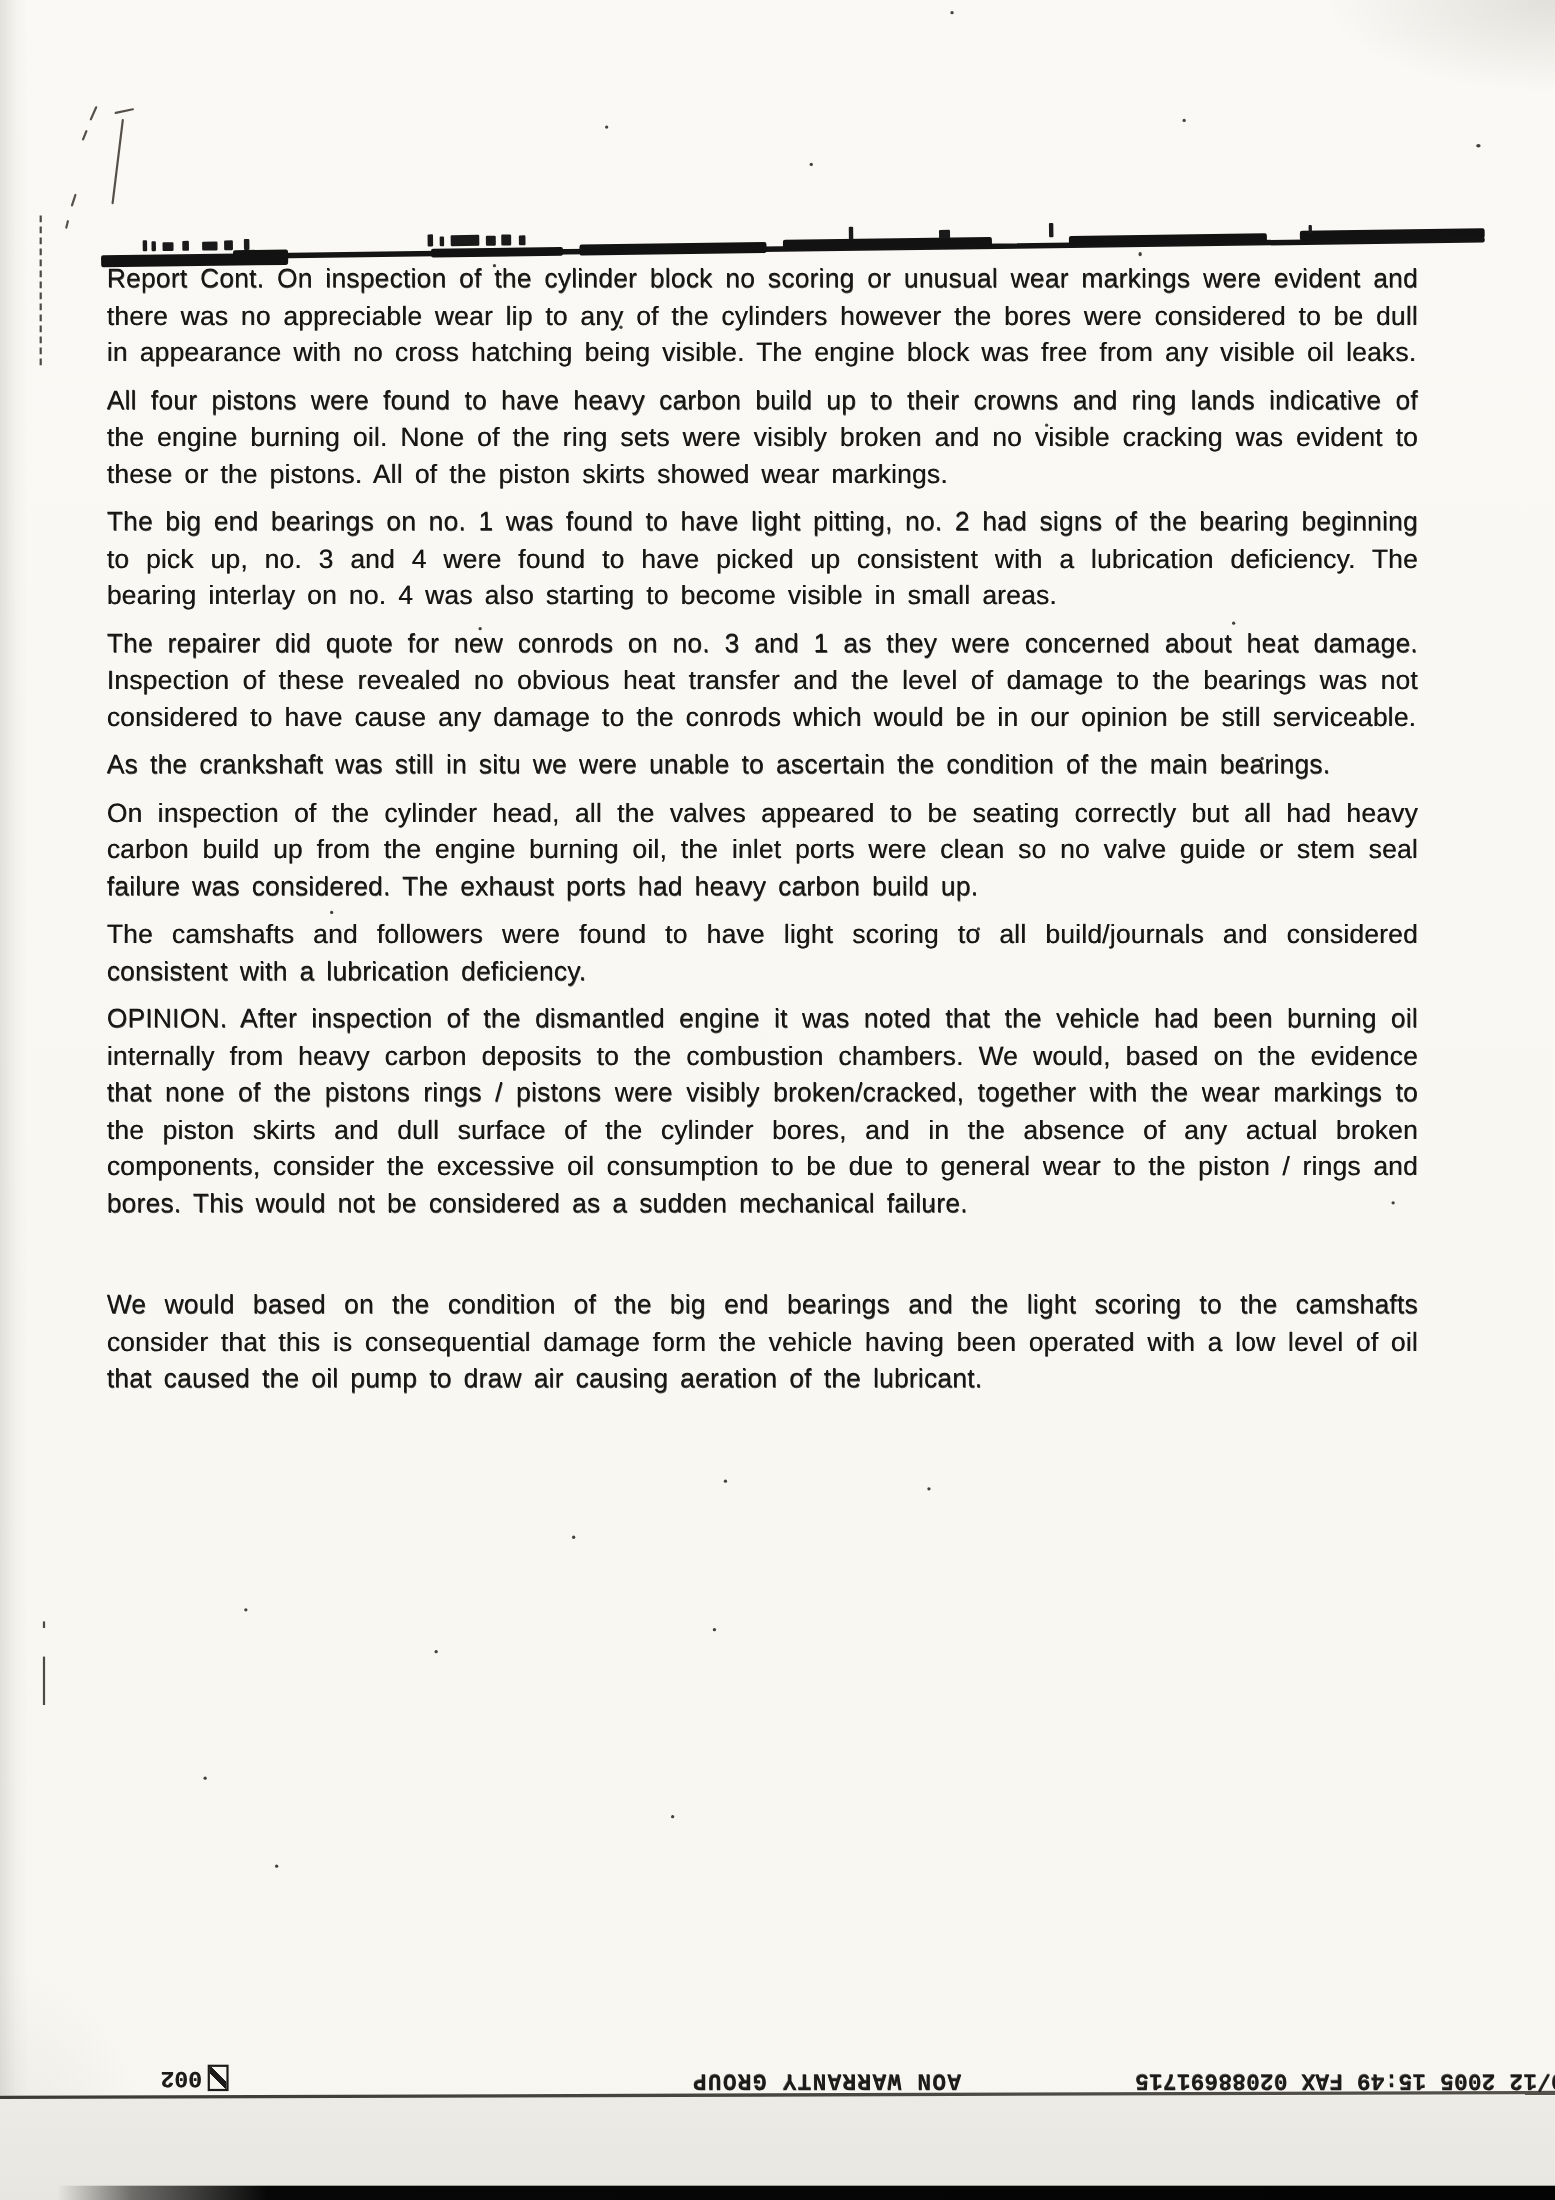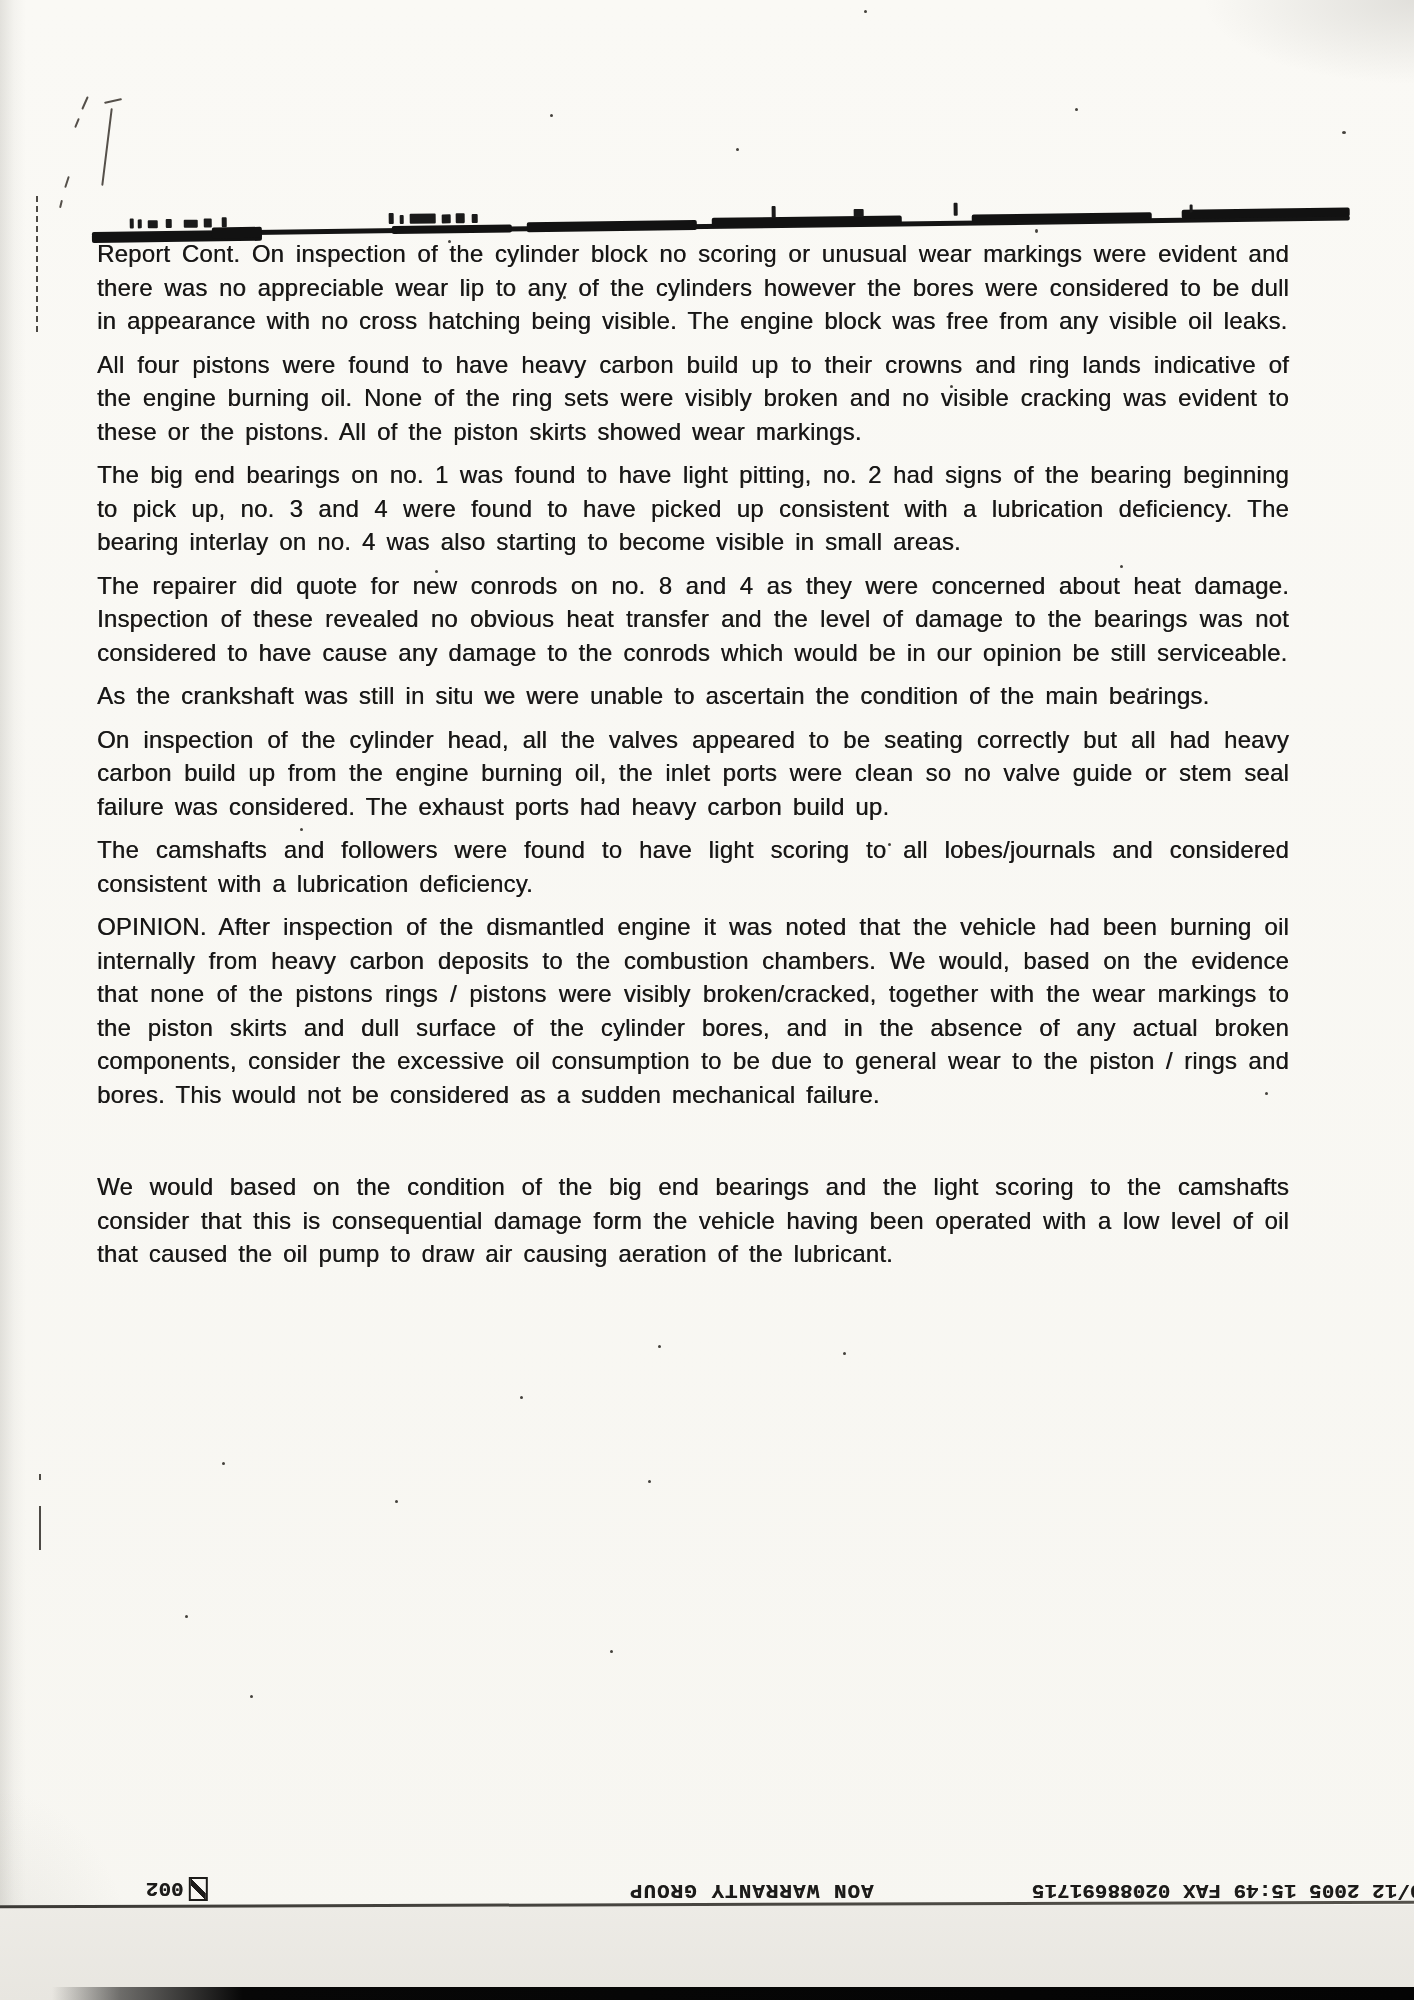--- a/index.html
+++ b/index.html
@@ -130,24 +130,24 @@
     <div class="frag" style="left:680px; bottom:16px; width:4px;  height:12px;"></div>
     <div class="frag" style="left:762px; bottom:16px; width:10px; height:8px;"></div>
     <div class="frag" style="left:862px; bottom:16px; width:4px;  height:13px;"></div>
     <div class="frag" style="left:1098px; bottom:16px; width:3px; height:8px;"></div>
   </div>
 
   <div class="report-body">
     <p>Report Cont. On inspection of the cylinder block no scoring or unusual wear markings were evident and there was no appreciable wear lip to any of the cylinders however the bores were considered to be dull in appearance with no cross hatching being visible. The engine block was free from any visible oil leaks.</p>
     <p>All four pistons were found to have heavy carbon build up to their crowns and ring lands indicative of the engine burning oil. None of the ring sets were visibly broken and no visible cracking was evident to these or the pistons. All of the piston skirts showed wear markings.</p>
     <p>The big end bearings on no. 1 was found to have light pitting, no. 2 had signs of the bearing beginning to pick up, no. 3 and 4 were found to have picked up consistent with a lubrication deficiency. The bearing interlay on no. 4 was also starting to become visible in small areas.</p>
-    <p>The repairer did quote for new conrods on no. 8 and 4 as they were concerned about heat damage. Inspection of these revealed no obvious heat transfer and the level of damage to the bearings was not considered to have cause any damage to the conrods which would be in our opinion be still serviceable.</p>
+    <p>The repairer did quote for new conrods on no. 3 and 1 as they were concerned about heat damage. Inspection of these revealed no obvious heat transfer and the level of damage to the bearings was not considered to have cause any damage to the conrods which would be in our opinion be still serviceable.</p>
     <p>As the crankshaft was still in situ we were unable to ascertain the condition of the main bearings.</p>
     <p>On inspection of the cylinder head, all the valves appeared to be seating correctly but all had heavy carbon build up from the engine burning oil, the inlet ports were clean so no valve guide or stem seal failure was considered. The exhaust ports had heavy carbon build up.</p>
-    <p>The camshafts and followers were found to have light scoring to all lobes/journals and considered consistent with a lubrication deficiency.</p>
+    <p>The camshafts and followers were found to have light scoring to all build/journals and considered consistent with a lubrication deficiency.</p>
     <p class="opinion">OPINION.  After inspection of the dismantled engine it was noted that the vehicle had been burning oil internally from heavy carbon deposits to the combustion chambers. We would, based on the evidence that none of the pistons rings / pistons were visibly broken/cracked, together with the wear markings to the piston skirts and dull surface of the cylinder bores, and in the absence of any actual broken components, consider the excessive oil consumption to be due to general wear to the piston / rings and bores. This would not be considered as a sudden mechanical failure.</p>
     <p class="closing">We would based on the condition of the big end bearings and the light scoring to the camshafts consider that this is consequential damage form the vehicle having been operated with a low level of oil that caused the oil pump to draw air causing aeration of the lubricant.</p>
   </div>
 
   <div class="speck" style="left:550px; top:114px; width:3px; height:3px;"></div>
   <div class="speck" style="left:864px; top:10px;  width:3px; height:3px;"></div>
   <div class="speck" style="left:1075px; top:108px; width:3px; height:3px;"></div>
   <div class="speck" style="left:736px; top:148px; width:3px; height:3px;"></div>
   <div class="speck" style="left:1342px; top:131px; width:4px; height:3px;"></div>
   <div class="speck" style="left:1035px; top:229px; width:3px; height:4px;"></div>

